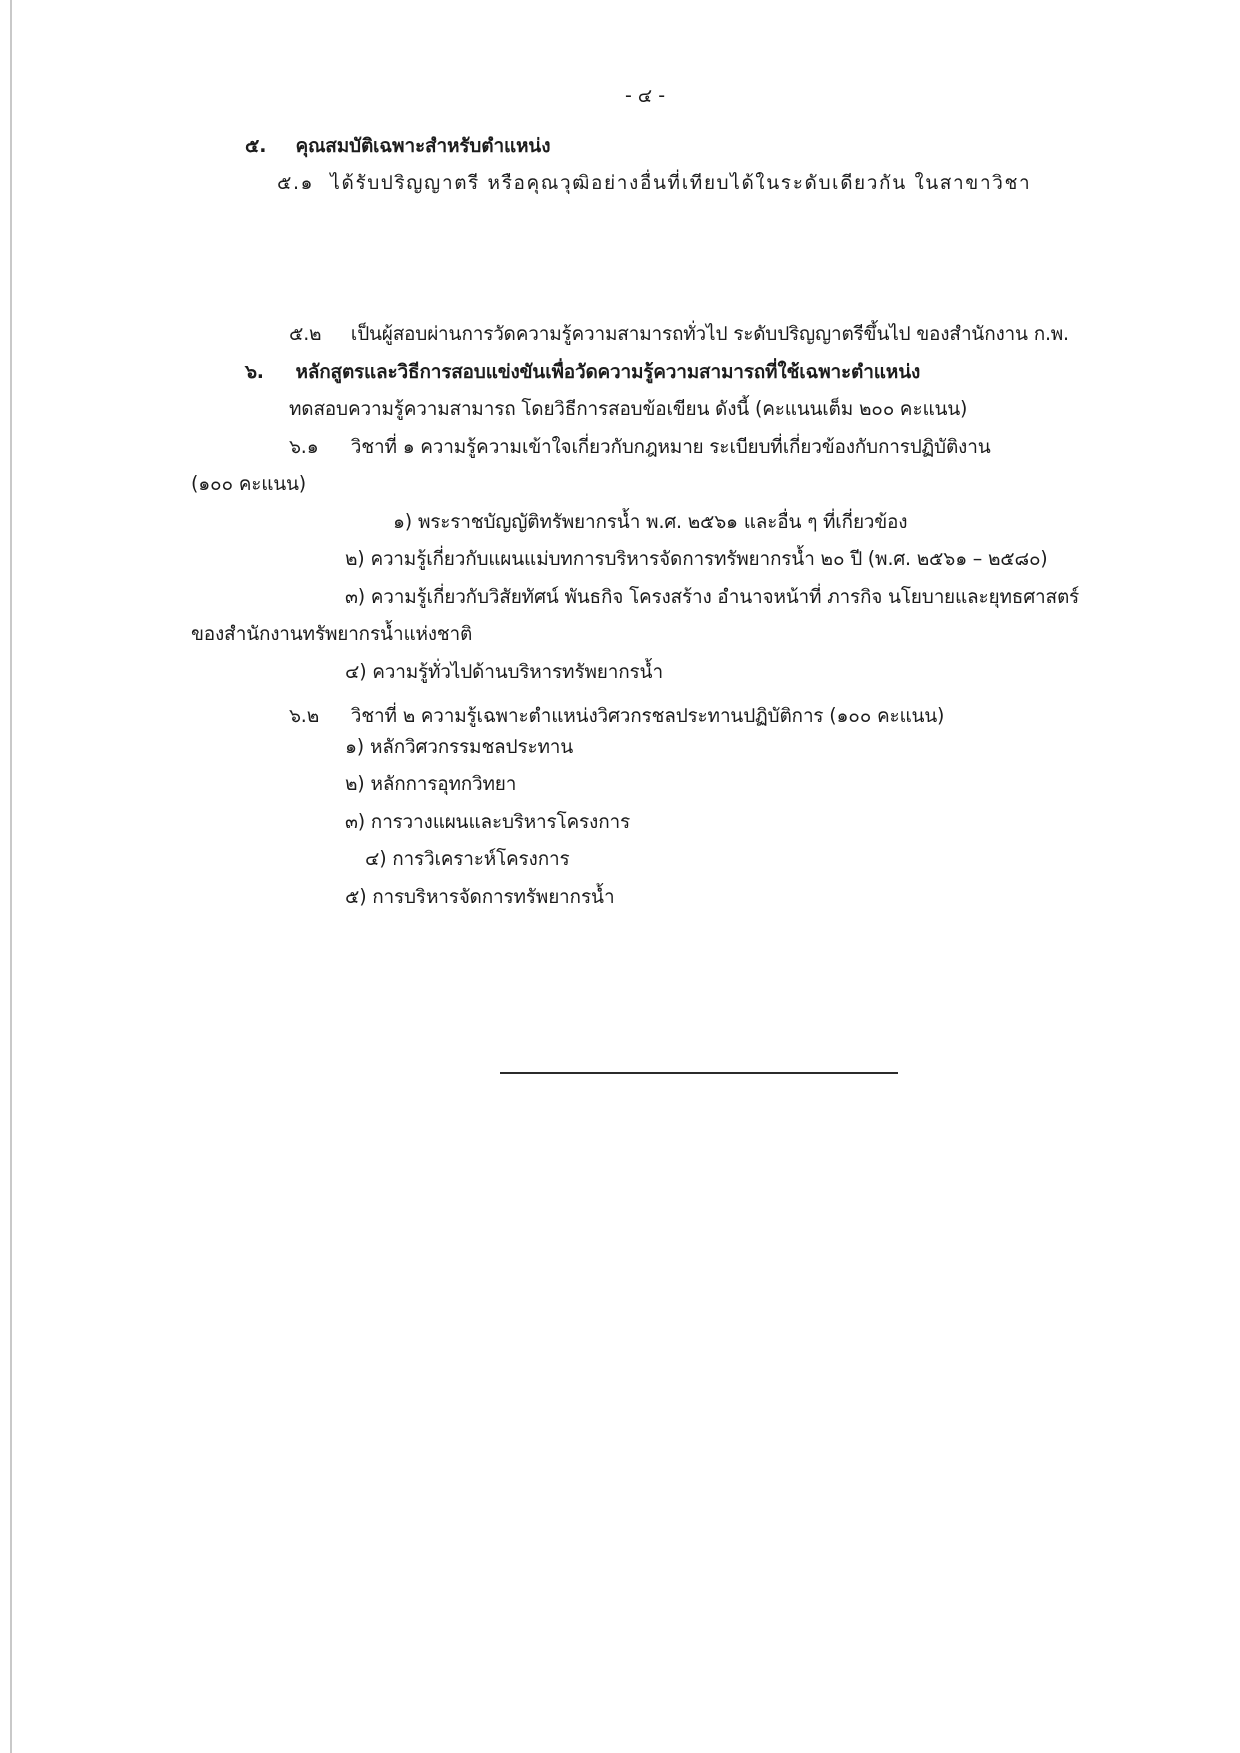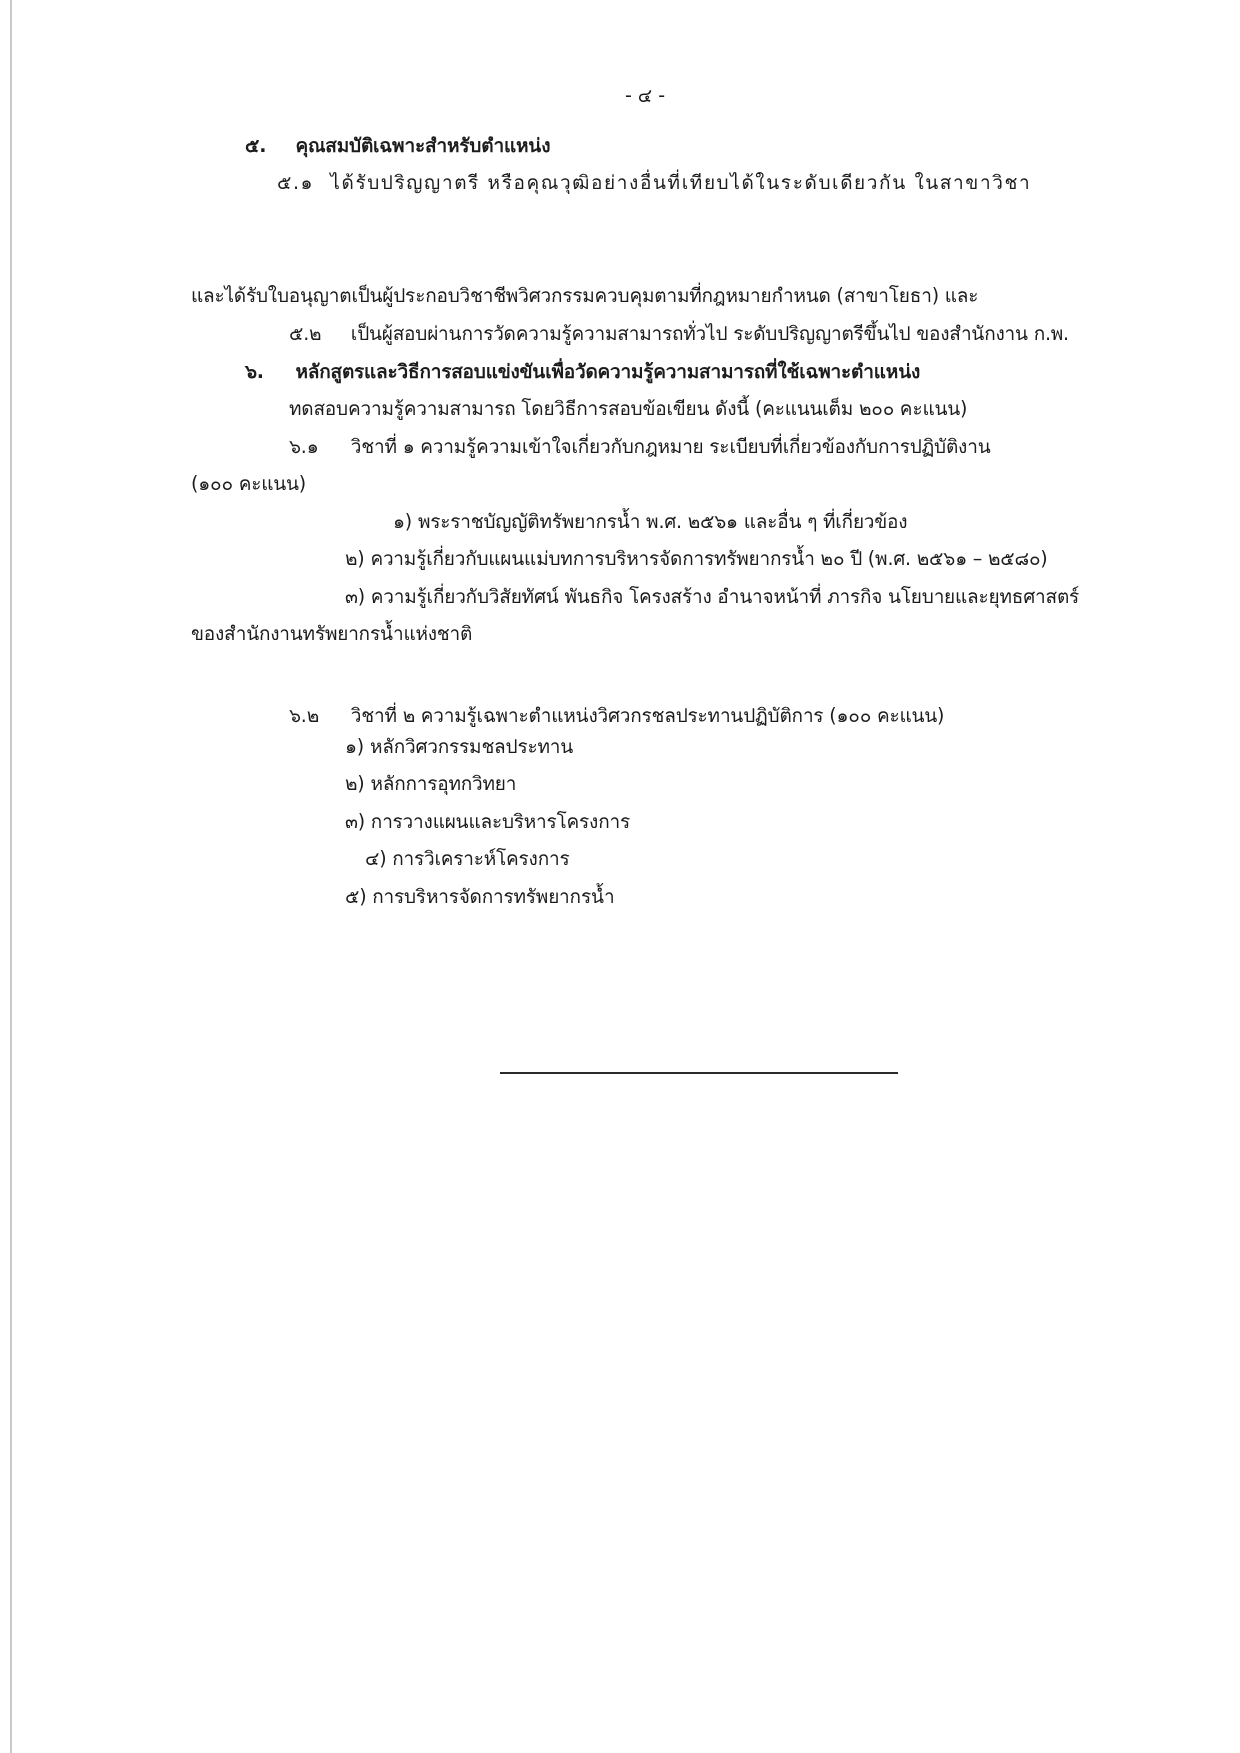--- a/index.html
+++ b/index.html
@@ -83,21 +83,20 @@
 
   <div class="line bold" style="left:245px; top:130px;">
     <span class="sec-num">๕.</span>
     <span>คุณสมบัติเฉพาะสำหรับตำแหน่ง</span>
   </div>
 
   <div class="line justify" style="left:277px; top:167px; width:885px; letter-spacing:1.6px;">
     <span>๕.๑</span>
     <span style="flex:1; margin-left:16px;">ได้รับปริญญาตรี หรือคุณวุฒิอย่างอื่นที่เทียบได้ในระดับเดียวกัน ในสาขาวิชา</span>
   </div>
-  <div class="line" style="left:191px; top:280px;">และได้รับใบอนุญาตเป็นผู้ประกอบวิชาชีพวิศวกรรมควบคุมตามที่กฎหมายกำหนด (สาขาโยธา) และ</div>
 
   <div class="line" style="left:289px; top:318px;">
     <span class="sub-num">๕.๒</span>
     <span>เป็นผู้สอบผ่านการวัดความรู้ความสามารถทั่วไป ระดับปริญญาตรีขึ้นไป ของสำนักงาน ก.พ.</span>
   </div>
 
   <div class="line bold" style="left:245px; top:356px;">
     <span class="sec-num">๖.</span>
     <span>หลักสูตรและวิธีการสอบแข่งขันเพื่อวัดความรู้ความสามารถที่ใช้เฉพาะตำแหน่ง</span>
   </div>
@@ -107,20 +106,21 @@
   <div class="line" style="left:289px; top:431px;">
     <span class="sub-num">๖.๑</span>
     <span>วิชาที่ ๑ ความรู้ความเข้าใจเกี่ยวกับกฎหมาย ระเบียบที่เกี่ยวข้องกับการปฏิบัติงาน</span>
   </div>
   <div class="line" style="left:191px; top:468px;">(๑๐๐ คะแนน)</div>
 
   <div class="line" style="left:345px; top:506px;margin-left:48px;">๑) พระราชบัญญัติทรัพยากรน้ำ พ.ศ. ๒๕๖๑ และอื่น ๆ ที่เกี่ยวข้อง</div>
   <div class="line" style="left:345px; top:543px;">๒) ความรู้เกี่ยวกับแผนแม่บทการบริหารจัดการทรัพยากรน้ำ ๒๐ ปี (พ.ศ. ๒๕๖๑ – ๒๕๘๐)</div>
   <div class="line" style="left:345px; top:581px;">๓) ความรู้เกี่ยวกับวิสัยทัศน์ พันธกิจ โครงสร้าง อำนาจหน้าที่ ภารกิจ นโยบายและยุทธศาสตร์</div>
   <div class="line" style="left:191px; top:618px;">ของสำนักงานทรัพยากรน้ำแห่งชาติ</div>
+  <div class="line" style="left:345px; top:656px;">๔) ความรู้ทั่วไปด้านบริหารทรัพยากรน้ำ</div>
 
   <div class="line" style="left:289px; top:700px;">
     <span class="sub-num">๖.๒</span>
     <span>วิชาที่ ๒ ความรู้เฉพาะตำแหน่งวิศวกรชลประทานปฏิบัติการ (๑๐๐ คะแนน)</span>
   </div>
   <div class="line" style="left:345px; top:731px;">๑) หลักวิศวกรรมชลประทาน</div>
   <div class="line" style="left:345px; top:768px;">๒) หลักการอุทกวิทยา</div>
   <div class="line" style="left:345px; top:806px;">๓) การวางแผนและบริหารโครงการ</div>
   <div class="line" style="left:345px; top:843px;margin-left:20px;">๔) การวิเคราะห์โครงการ</div>
   <div class="line" style="left:345px; top:881px;">๕) การบริหารจัดการทรัพยากรน้ำ</div>

